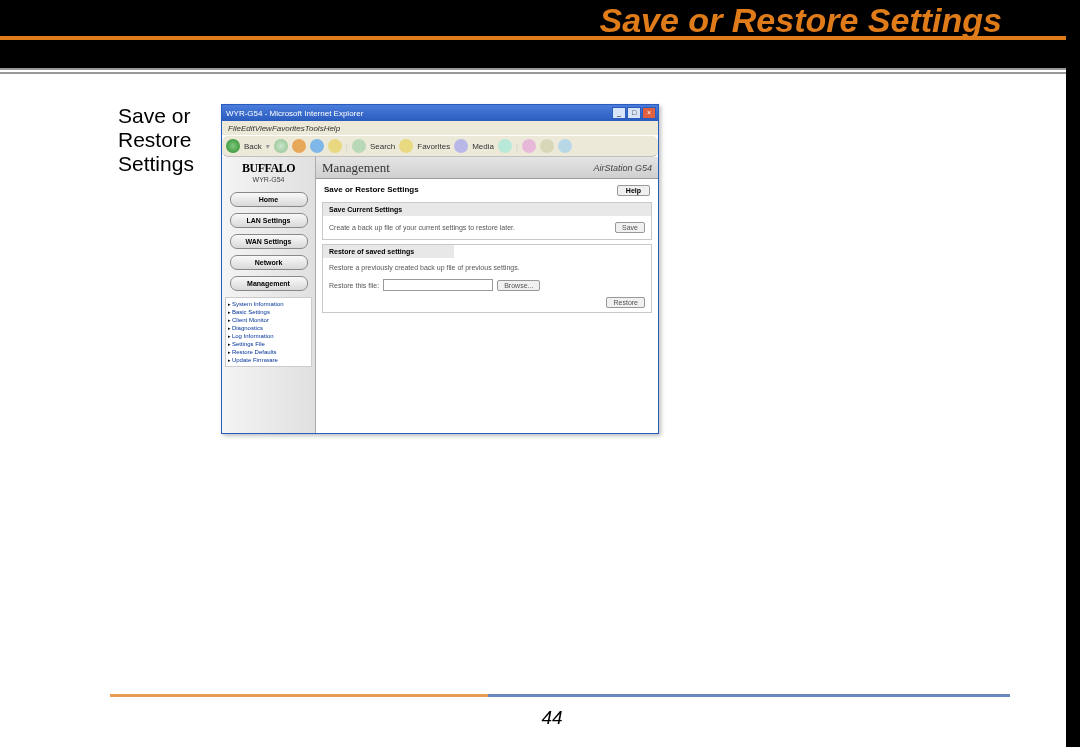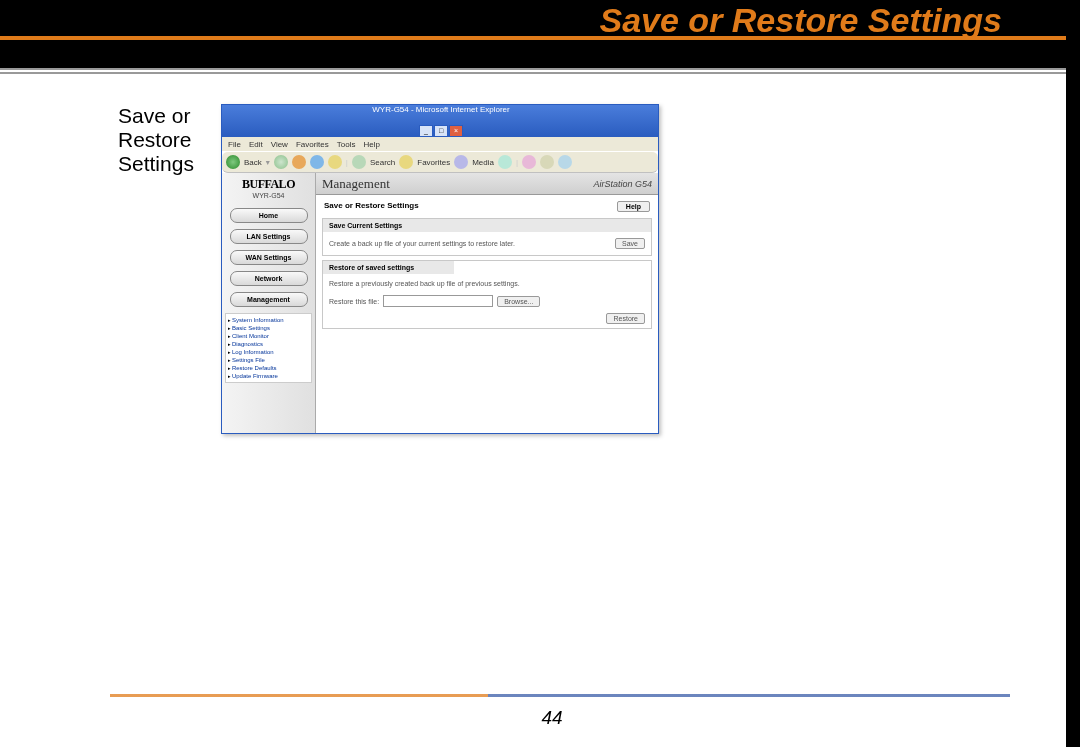--- a/index.html
+++ b/index.html
@@ -49,50 +49,50 @@
     left: 221px; top: 104px;
     width: 438px; height: 330px;
     background: #fff;
     border: 1px solid #2a5cbf;
     box-shadow: 2px 2px 4px rgba(0,0,0,0.25);
     display: flex;
     flex-direction: column;
     font-size: 9px;
   }
   .ie-titlebar {
-    height: 32px;
+    height: 16px;
     background: linear-gradient(#4a7ddb, #2a5cbf);
     color: #fff;
     font-size: 8px;
     display: flex;
     align-items: center;
     justify-content: space-between;
     padding: 0 2px 0 4px;
-    flex-direction: column;
   }
   .win-buttons { display: flex; gap: 1px; }
   .win-btn {
     width: 14px; height: 12px;
     background: #d8e4f8;
     border: 1px solid #2a5cbf;
     font-size: 7px;
     line-height: 9px;
     text-align: center;
     color: #000;
   }
   .win-btn.close { background: #e06040; color: #fff; }
   .ie-menubar {
     height: 14px;
     background: #ece9d8;
     font-size: 8px;
     display: flex;
-    gap: 8px;
+    gap: 0;
     padding: 0 6px;
     align-items: center;
     color: #333;
+    font-style: italic;
   }
   .ie-toolbar {
     height: 22px;
     background: #ece9d8;
     border-top: 1px solid #fff;
     border-bottom: 1px solid #c0c0c0;
     display: flex;
     align-items: center;
     gap: 4px;
     padding: 0 4px;

